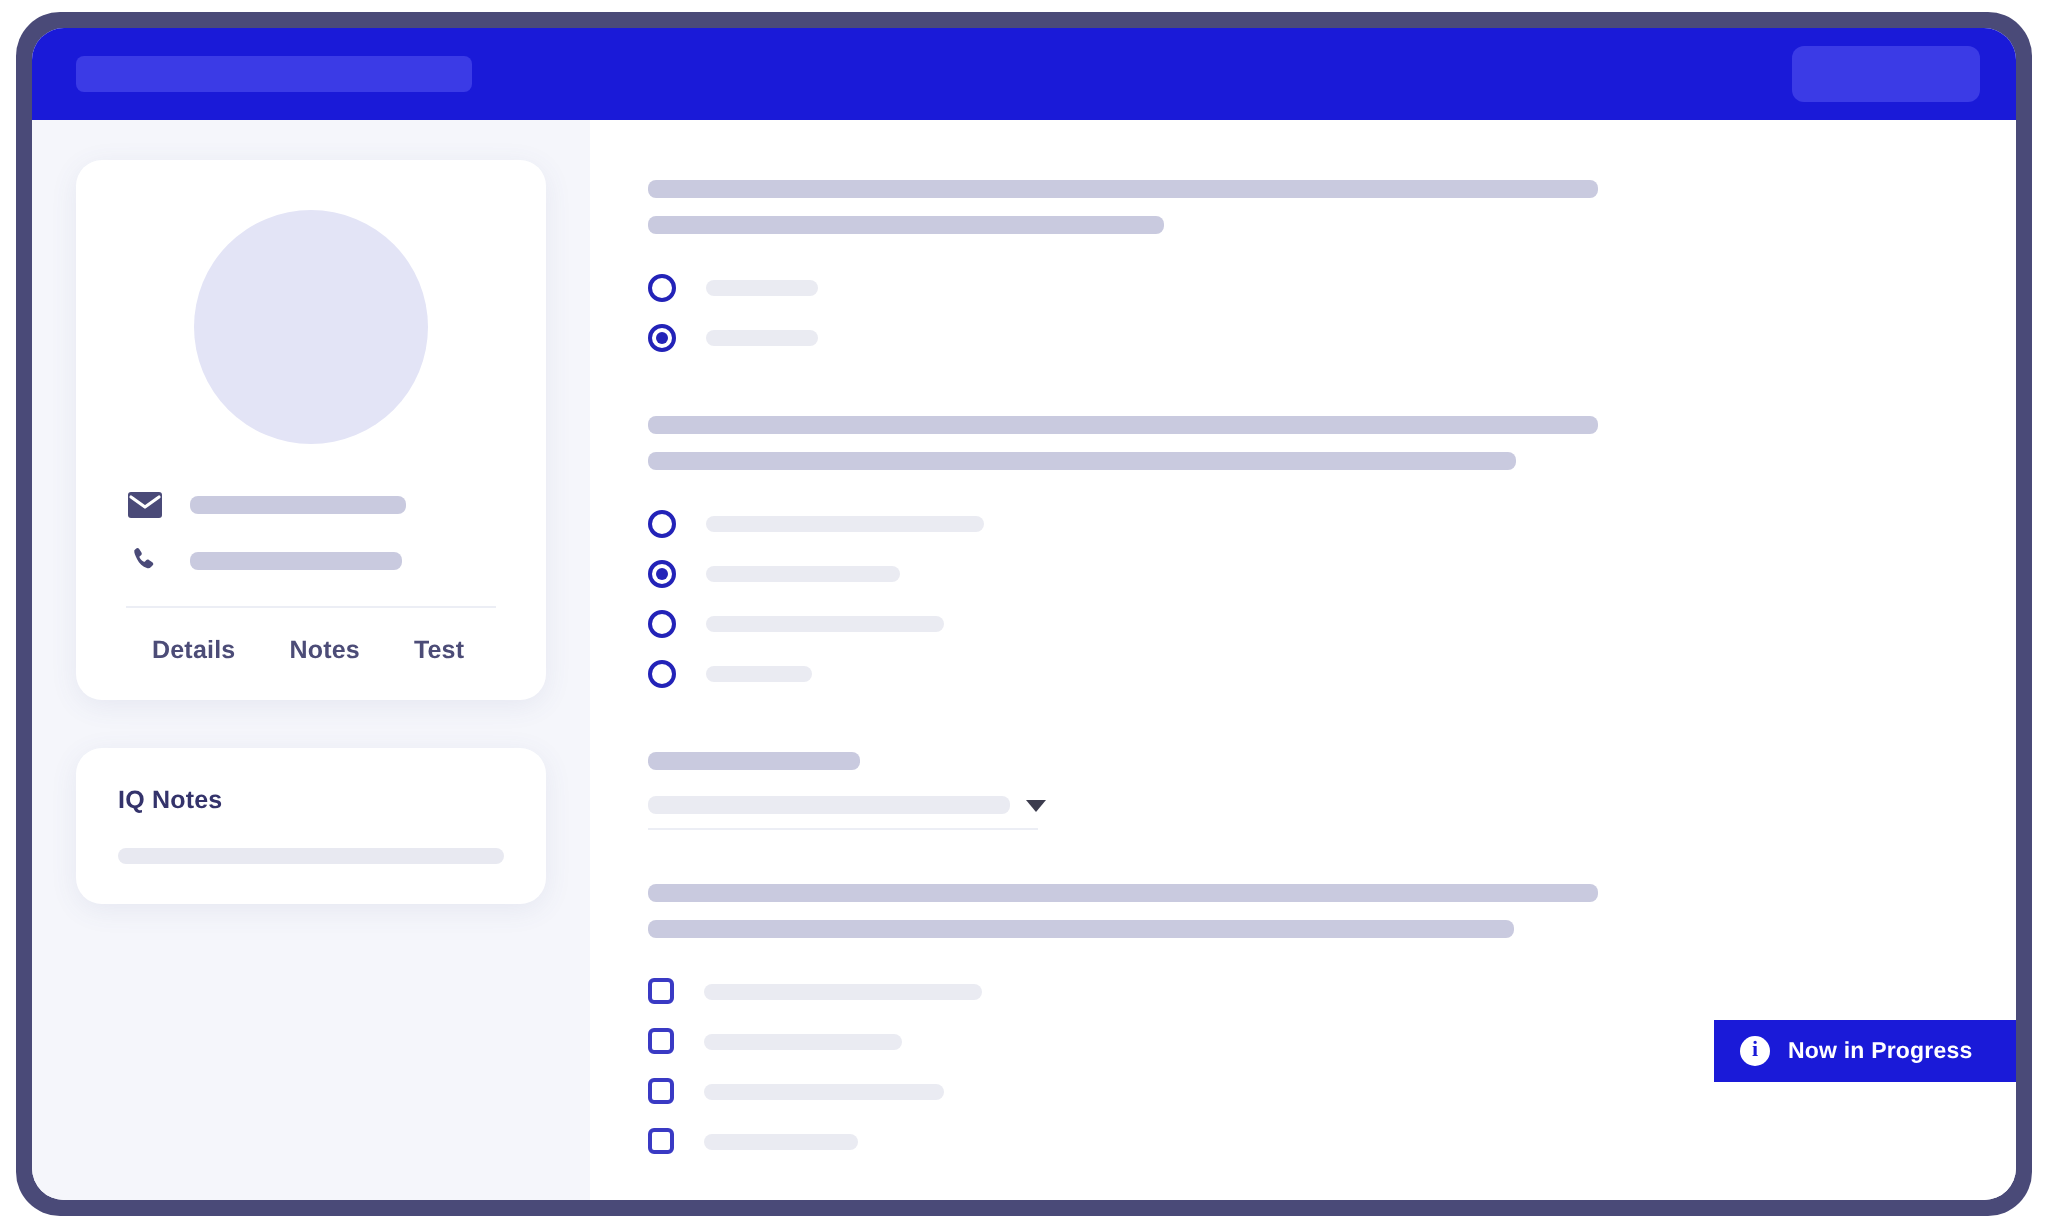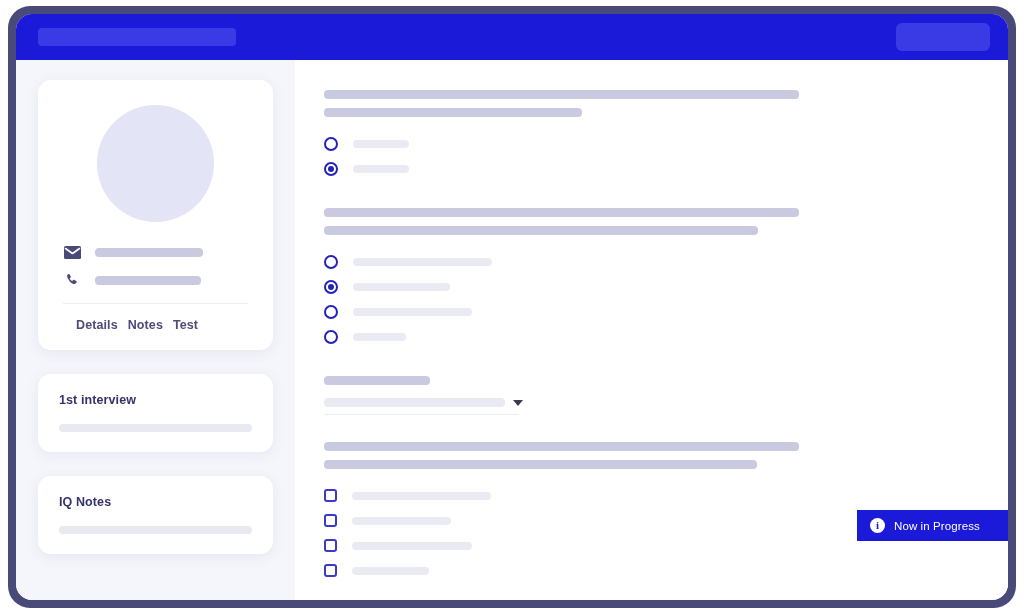--- a/index.html
+++ b/index.html
@@ -126,21 +126,21 @@
   .contact-skel.w2 { width: 106px; }
 
   .divider {
     height: 1px;
     background: #eceef5;
     margin: 14px 5px 0;
   }
 
   .tabs {
     display: flex;
-    gap: 10px;
+    gap: 27px;
     padding: 14px 5px 4px 18px;
   }
   .tab {
     font-size: 12.5px;
     font-weight: bold;
     color: #4c4c77;
     letter-spacing: 0.1px;
   }
 
   
@@ -260,21 +260,21 @@
     font-weight: bold;
     font-family: "Liberation Serif", serif;
     display: flex;
     align-items: center;
     justify-content: center;
     line-height: 1;
   }
   .toast-label {
     color: #ffffff;
     font-size: 11.5px;
-    font-weight: normal;
+    font-weight: bold;
     letter-spacing: 0.1px;
   }
 </style>
 </head>
 <body>
 
 <div class="frame">
   <div class="screen">
 
     <div class="appbar">
@@ -310,24 +310,20 @@
 
           <div class="divider"></div>
 
           <div class="tabs">
             <span class="tab">Details</span>
             <span class="tab">Notes</span>
             <span class="tab">Test</span>
           </div>
         </div>
 
-        <div class="card stage-card">
-          <div class="stage-title">1st interview</div>
-          <div class="stage-skel"></div>
-        </div>
 
         <div class="card stage-card">
           <div class="stage-title">IQ Notes</div>
           <div class="stage-skel"></div>
         </div>
 
       </div>
 
       <div class="main">
 

